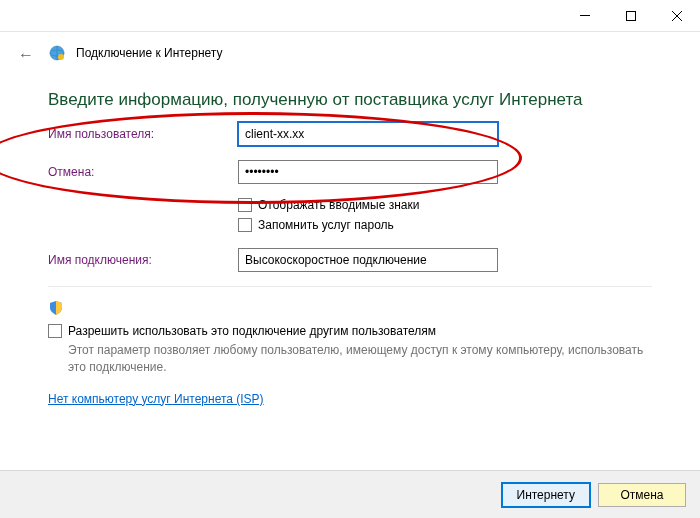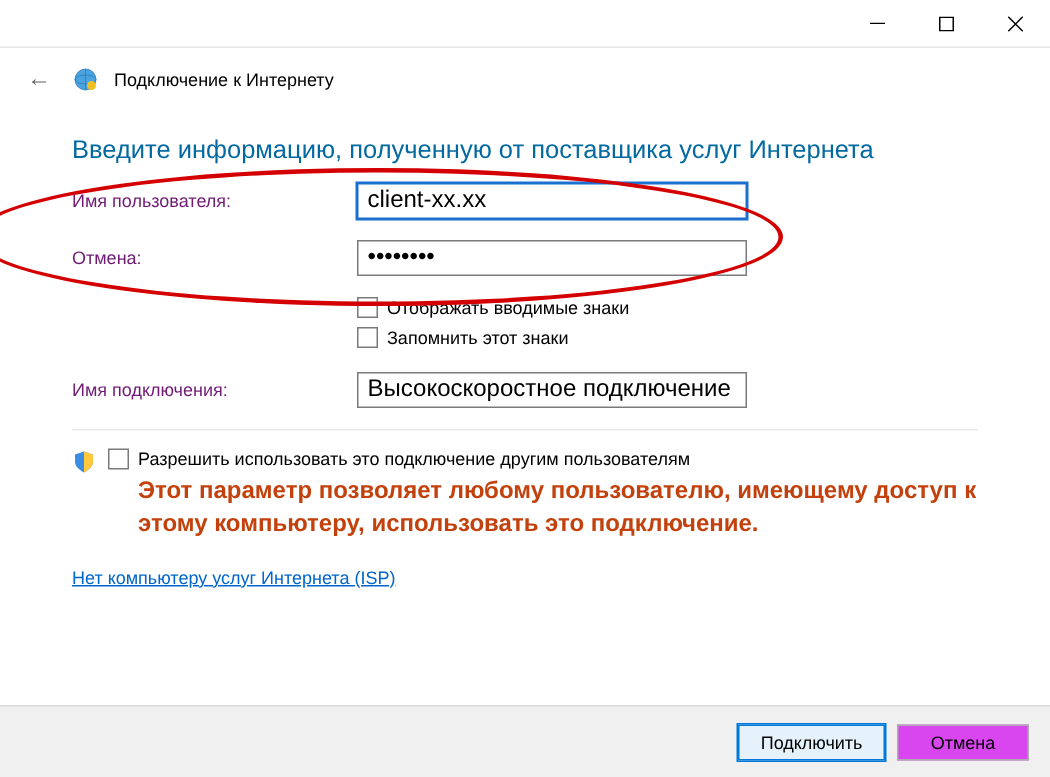--- a/index.html
+++ b/index.html
@@ -45,21 +45,21 @@
       height: 18px;
       display: inline-flex;
       align-items: center;
       justify-content: center;
     }
     .header-title {
       font-size: 12px;
       color: #000;
     }
     .main-heading {
-      color: #0369a1;
+      color: #14532d;
       font-size: 17px;
       padding: 18px 48px 12px 48px;
       font-weight: 400;
     }
     .content {
       padding: 0 48px;
       position: relative;
     }
     .row {
       display: flex;
@@ -69,21 +69,21 @@
     .label {
       width: 190px;
       color: #701a75;
       font-size: 12px;
     }
     .text-input {
       width: 260px;
       height: 24px;
       border: 1px solid #7a7a7a;
       padding: 2px 6px;
-      font-size: 16px;
+      font-size: 12px;
       font-family: inherit;
       outline: none;
     }
     .text-input.focused {
       border: 1px solid #1a6fcf;
       box-shadow: 0 0 0 1px #1a6fcf;
     }
     .checkbox-row {
       display: flex;
       align-items: flex-end;
@@ -106,42 +106,42 @@
       height: 1px;
       background: #e9e9e9;
       margin: 12px 48px;
     }
     .shield-row {
       display: flex;
       align-items: flex-start;
       padding: 0 48px;
       gap: 8px;
       margin-top: 6px;
+      flex-direction: column;
     }
     .shield-icon {
       width: 16px;
       height: 16px;
       flex-shrink: 0;
       margin-top: 1px;
     }
     .shield-content {
       flex: 1;
     }
     .shield-top {
       display: flex;
       align-items: center;
       gap: 6px;
       margin-bottom: 4px;
     }
     .shield-desc {
-      font-size: 16px;
-      color: #c2410c;
+      font-size: 12px;
+      color: #737373;
       line-height: 1.4;
       margin-left: 20px;
-      font-weight: bold;
     }
     .link {
       color: #0066cc;
       text-decoration: underline;
       font-size: 12px;
       cursor: pointer;
       display: inline-block;
       margin: 16px 48px 0 48px;
     }
     .footer {
@@ -155,21 +155,21 @@
       display: flex;
       justify-content: flex-end;
       align-items: center;
       padding: 0 14px;
       gap: 8px;
     }
     .btn {
       min-width: 88px;
       height: 24px;
       border: 1px solid #adadad;
-      background: #d946ef;
+      background: #fef9c3;
       font-size: 12px;
       font-family: inherit;
       cursor: pointer;
       padding: 0 14px;
     }
     .btn.primary {
       border: 1px solid #0078d7;
       box-shadow: 0 0 0 1px #0078d7;
       background: #e5f1fb;
     }
@@ -231,21 +231,21 @@
     <input type="text" class="text-input" value="••••••••" style="">
   </div>
 
   <div class="checkbox-row">
     <div class="checkbox"></div>
     <span class="checkbox-label">Отображать вводимые знаки</span>
   </div>
 
   <div class="checkbox-row" style="margin-bottom:16px;">
     <div class="checkbox"></div>
-    <span class="checkbox-label">Запомнить этот знаки</span>
+    <span class="checkbox-label">Запомнить услуг пароль</span>
   </div>
 
   <div class="row">
     <div class="label">Имя подключения:</div>
     <input type="text" class="text-input" value="Высокоскоростное подключение" style="">
   </div>
 </div>
 
 <div class="divider"></div>
 
@@ -261,18 +261,18 @@
       <div class="checkbox"></div>
       <span class="checkbox-label">Разрешить использовать это подключение другим пользователям</span>
     </div>
     <div class="shield-desc">Этот параметр позволяет любому пользователю, имеющему доступ к этому компьютеру, использовать это подключение.</div>
   </div>
 </div>
 
 <a class="link">Нет компьютеру услуг Интернета (ISP)</a>
 
 <div class="footer">
-  <button class="btn primary">Подключить</button>
+  <button class="btn primary">Интернету</button>
   <button class="btn">Отмена</button>
 </div>
 
 
 
 
 </body></html>

